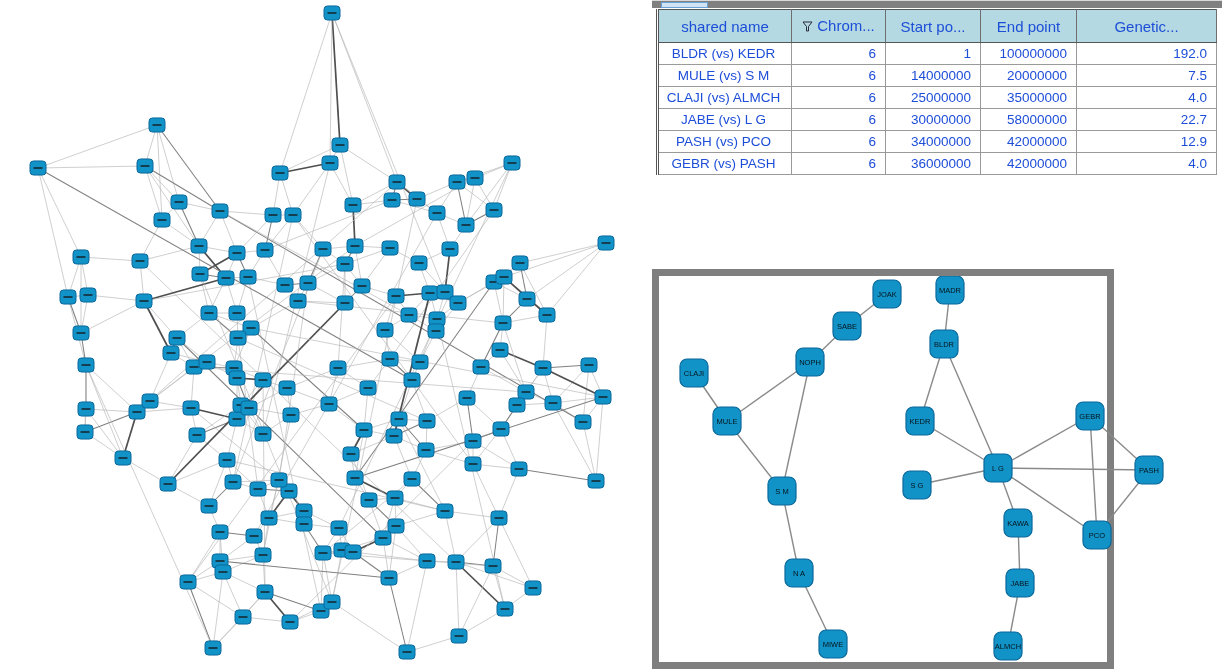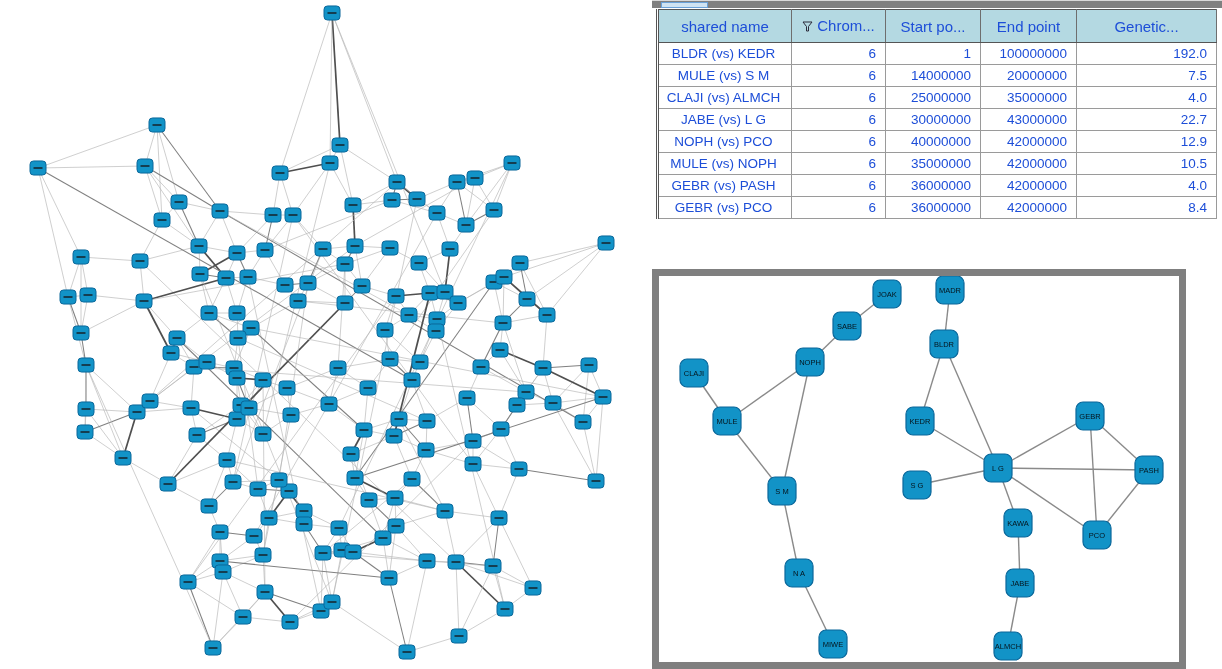--- a/index.html
+++ b/index.html
@@ -25,21 +25,21 @@
   }
   #attr-table td{
     height:22px;border-right:1px solid #9a9a9a;border-bottom:1px solid #9a9a9a;
     overflow:hidden;white-space:nowrap;padding:0 9px 0 6px;box-sizing:border-box;background:#ffffff;
   }
   #attr-table td.c0{text-align:center;}
   #attr-table td.num{text-align:right;}
   .funnel{display:inline-block;vertical-align:-1px;margin-right:4px;}
   
   #bottom-panel{
-    position:absolute;left:652px;top:269px;width:534px;height:400px;box-sizing:border-box;
+    position:absolute;left:652px;top:269px;width:462px;height:400px;box-sizing:border-box;
     border:7px solid #7f7f7f;background:#ffffff;
   }
   #right-net{position:absolute;left:0;top:0;width:556px;height:386px;}
 </style>
 </head>
 <body>
 
 <svg id="left-net" viewBox="0 0 652 669">
     <line x1="332" y1="13" x2="340" y2="145" stroke="#4f4f4f" stroke-width="1.7"></line>
     <line x1="332" y1="13" x2="330" y2="163" stroke="#b5b5b5" stroke-width="0.65"></line>
@@ -832,50 +832,36 @@
           <td class="c0">CLAJI (vs) ALMCH</td>
           <td class="num">6</td>
           <td class="num">25000000</td>
           <td class="num">35000000</td>
           <td class="num">4.0</td>
         </tr>
         <tr>
           <td class="c0">JABE (vs) L G</td>
           <td class="num">6</td>
           <td class="num">30000000</td>
-          <td class="num">43000000</td>
+          <td class="num">58000000</td>
           <td class="num">22.7</td>
         </tr>
         <tr>
-          <td class="c0">NOPH (vs) PCO</td>
+          <td class="c0">PASH (vs) PCO</td>
           <td class="num">6</td>
-          <td class="num">40000000</td>
+          <td class="num">34000000</td>
           <td class="num">42000000</td>
           <td class="num">12.9</td>
-        </tr>
-        <tr>
-          <td class="c0">MULE (vs) NOPH</td>
-          <td class="num">6</td>
-          <td class="num">35000000</td>
-          <td class="num">42000000</td>
-          <td class="num">10.5</td>
         </tr>
         <tr>
           <td class="c0">GEBR (vs) PASH</td>
           <td class="num">6</td>
           <td class="num">36000000</td>
           <td class="num">42000000</td>
           <td class="num">4.0</td>
-        </tr>
-        <tr>
-          <td class="c0">GEBR (vs) PCO</td>
-          <td class="num">6</td>
-          <td class="num">36000000</td>
-          <td class="num">42000000</td>
-          <td class="num">8.4</td>
         </tr>
       </tbody>
   </table>
 </div>
 
 <div id="bottom-panel">
   <svg id="right-net" viewBox="0 0 556 386">
       <line x1="228" y1="18" x2="188" y2="50" stroke="#8a8a8a" stroke-width="1.4"></line>
       <line x1="188" y1="50" x2="151" y2="86" stroke="#8a8a8a" stroke-width="1.4"></line>
       <line x1="151" y1="86" x2="68" y2="145" stroke="#8a8a8a" stroke-width="1.4"></line>

